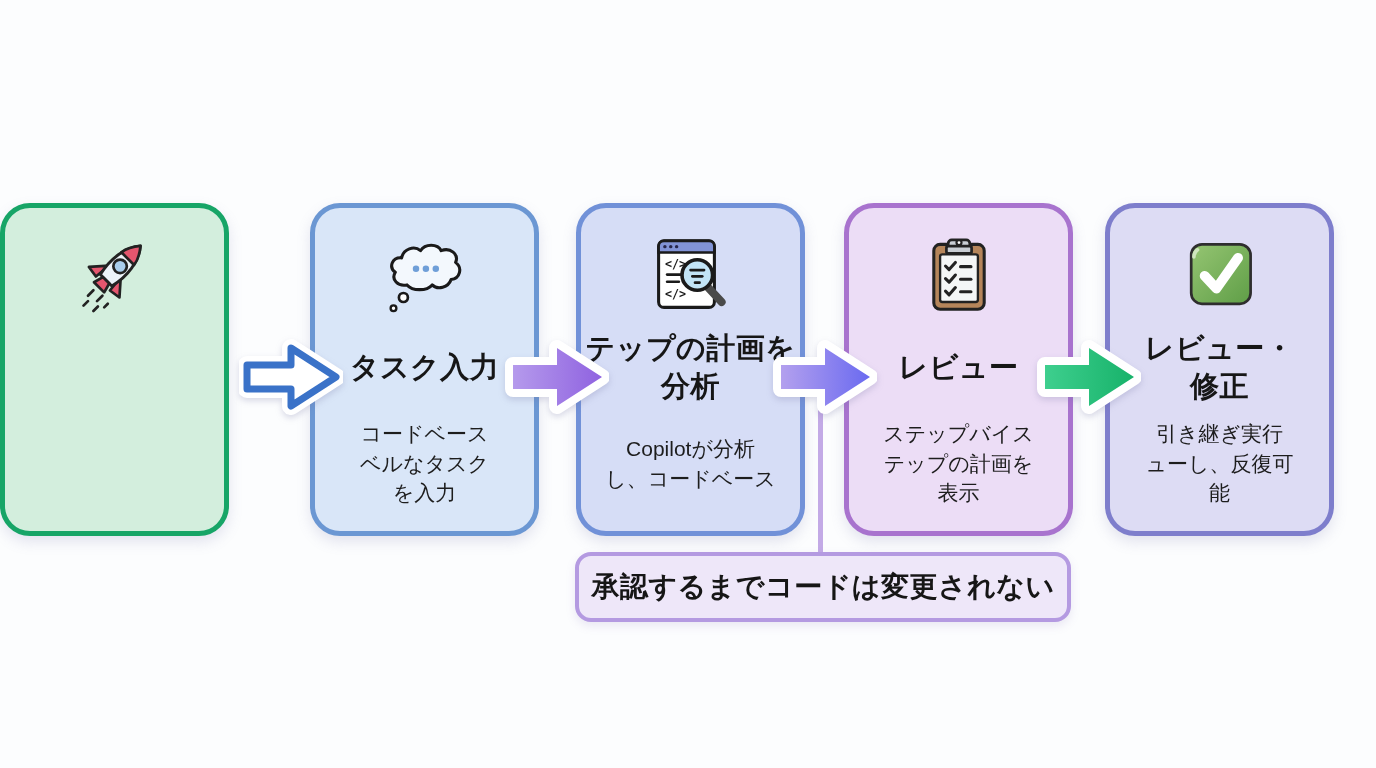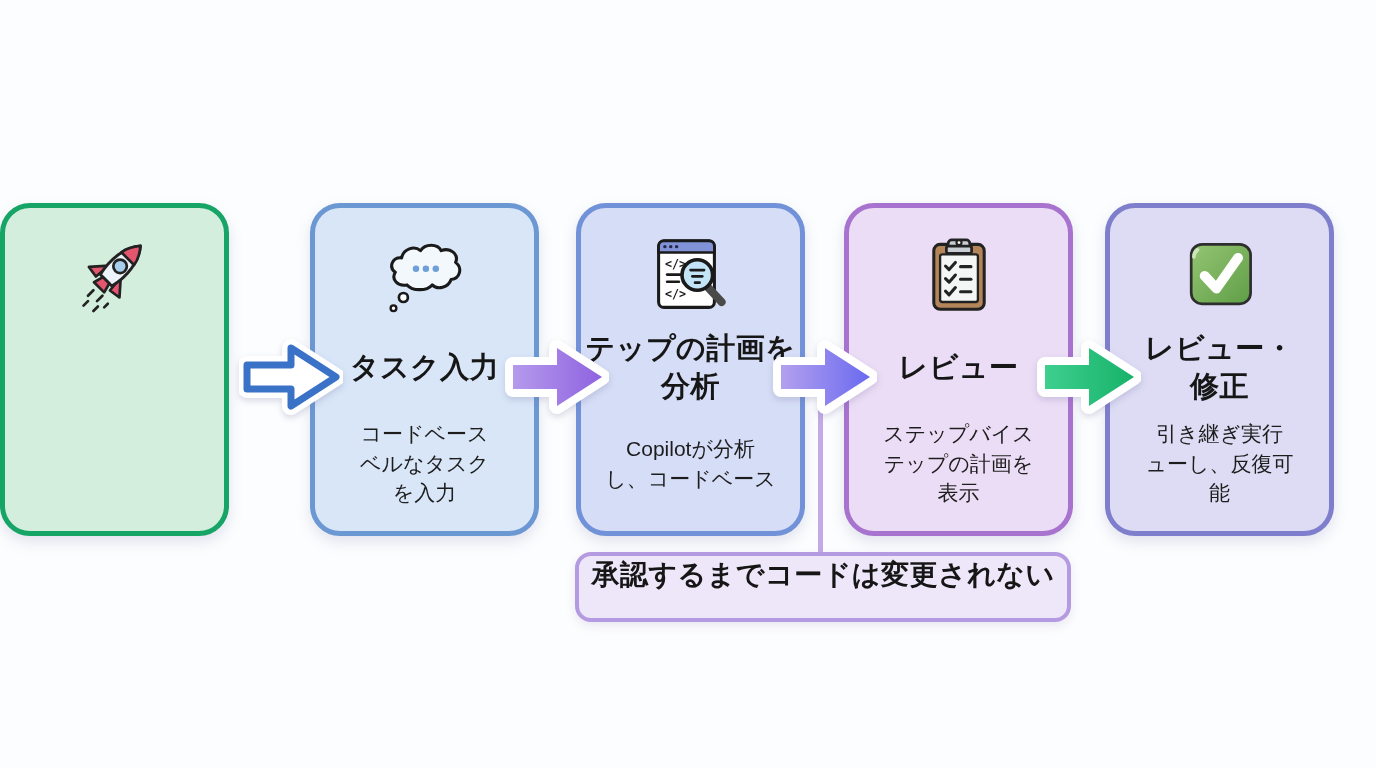--- a/index.html
+++ b/index.html
@@ -57,21 +57,21 @@
 
   
   .connector{
     position:absolute;left:818px;top:404px;width:5px;height:152px;
     background:#c3aae6;z-index:1;
   }
   .note{
     position:absolute;left:575px;top:552px;width:496px;height:70px;
     border:4px solid #b49ae1;border-radius:16px;background:#eee7f9;
     box-sizing:border-box;
-    display:flex;align-items:flex-start;justify-content:center;
+    display:flex;align-items:center;justify-content:center;
     font-size:28px;font-weight:700;letter-spacing:.5px;
     box-shadow:0 4px 10px rgba(130,110,180,.15);
     z-index:2;
   }
 </style>
 </head>
 <body style="background: rgb(252, 253, 254);">
 
 <div class="stage">
 

